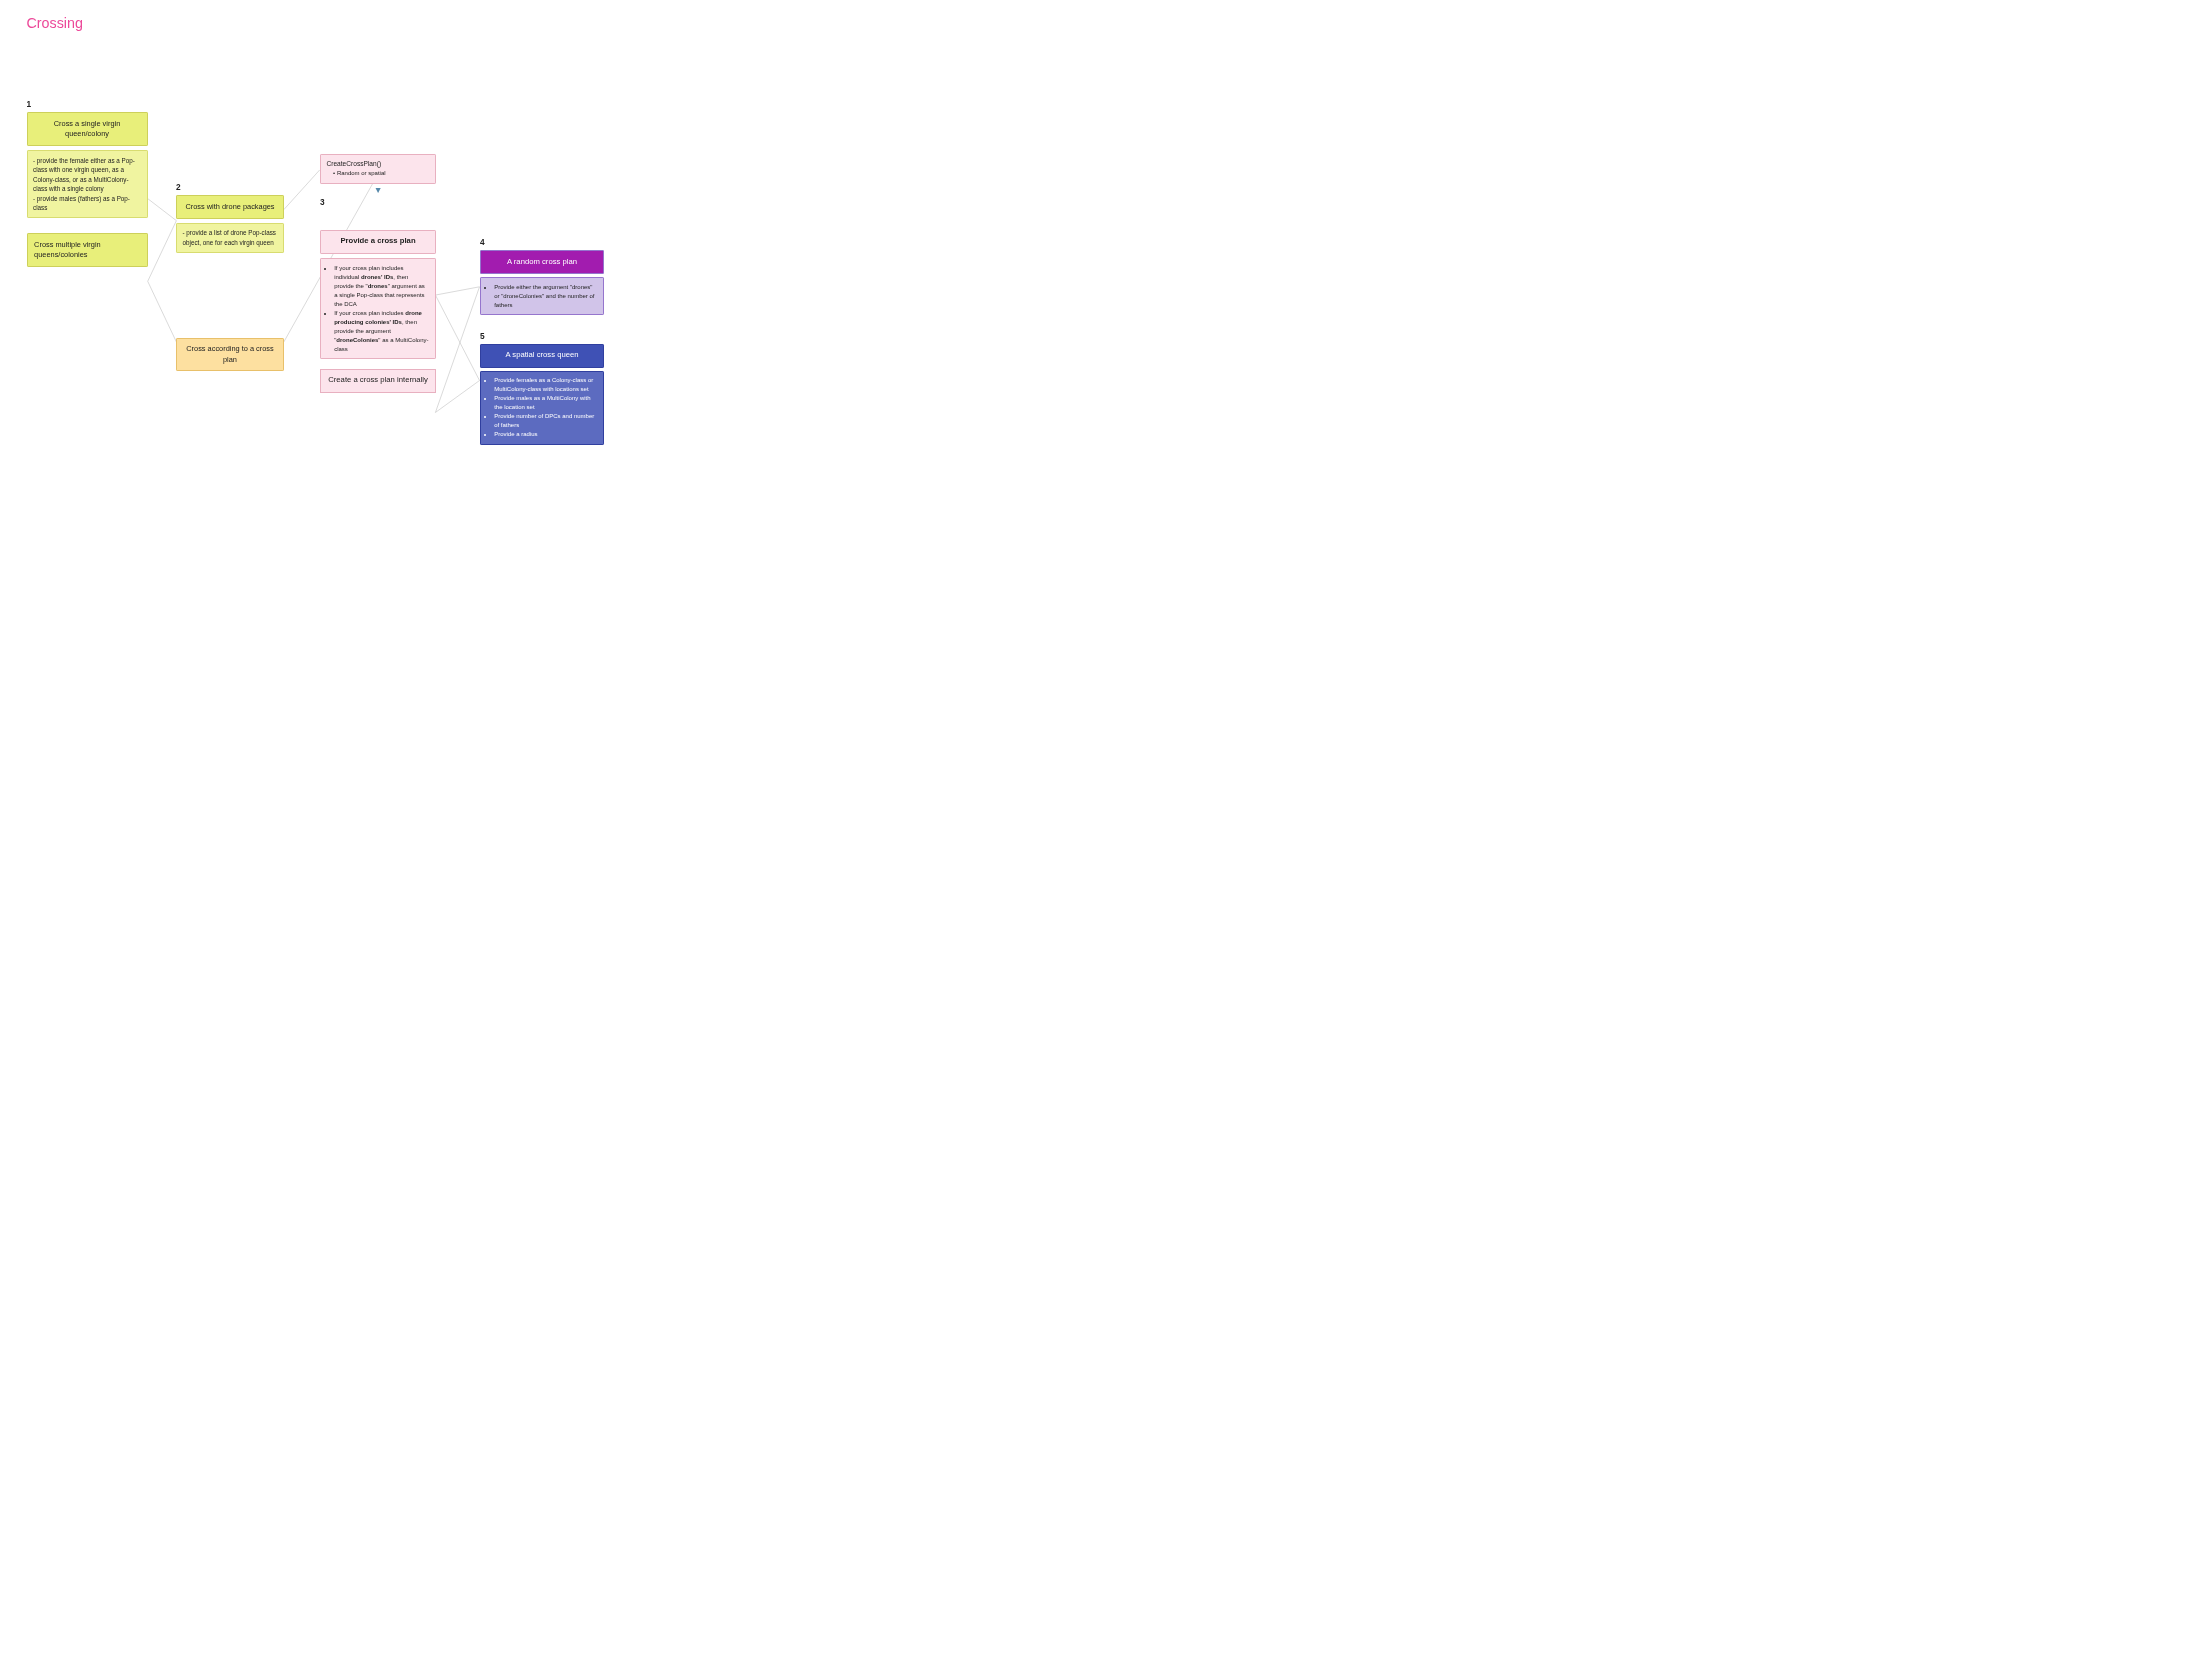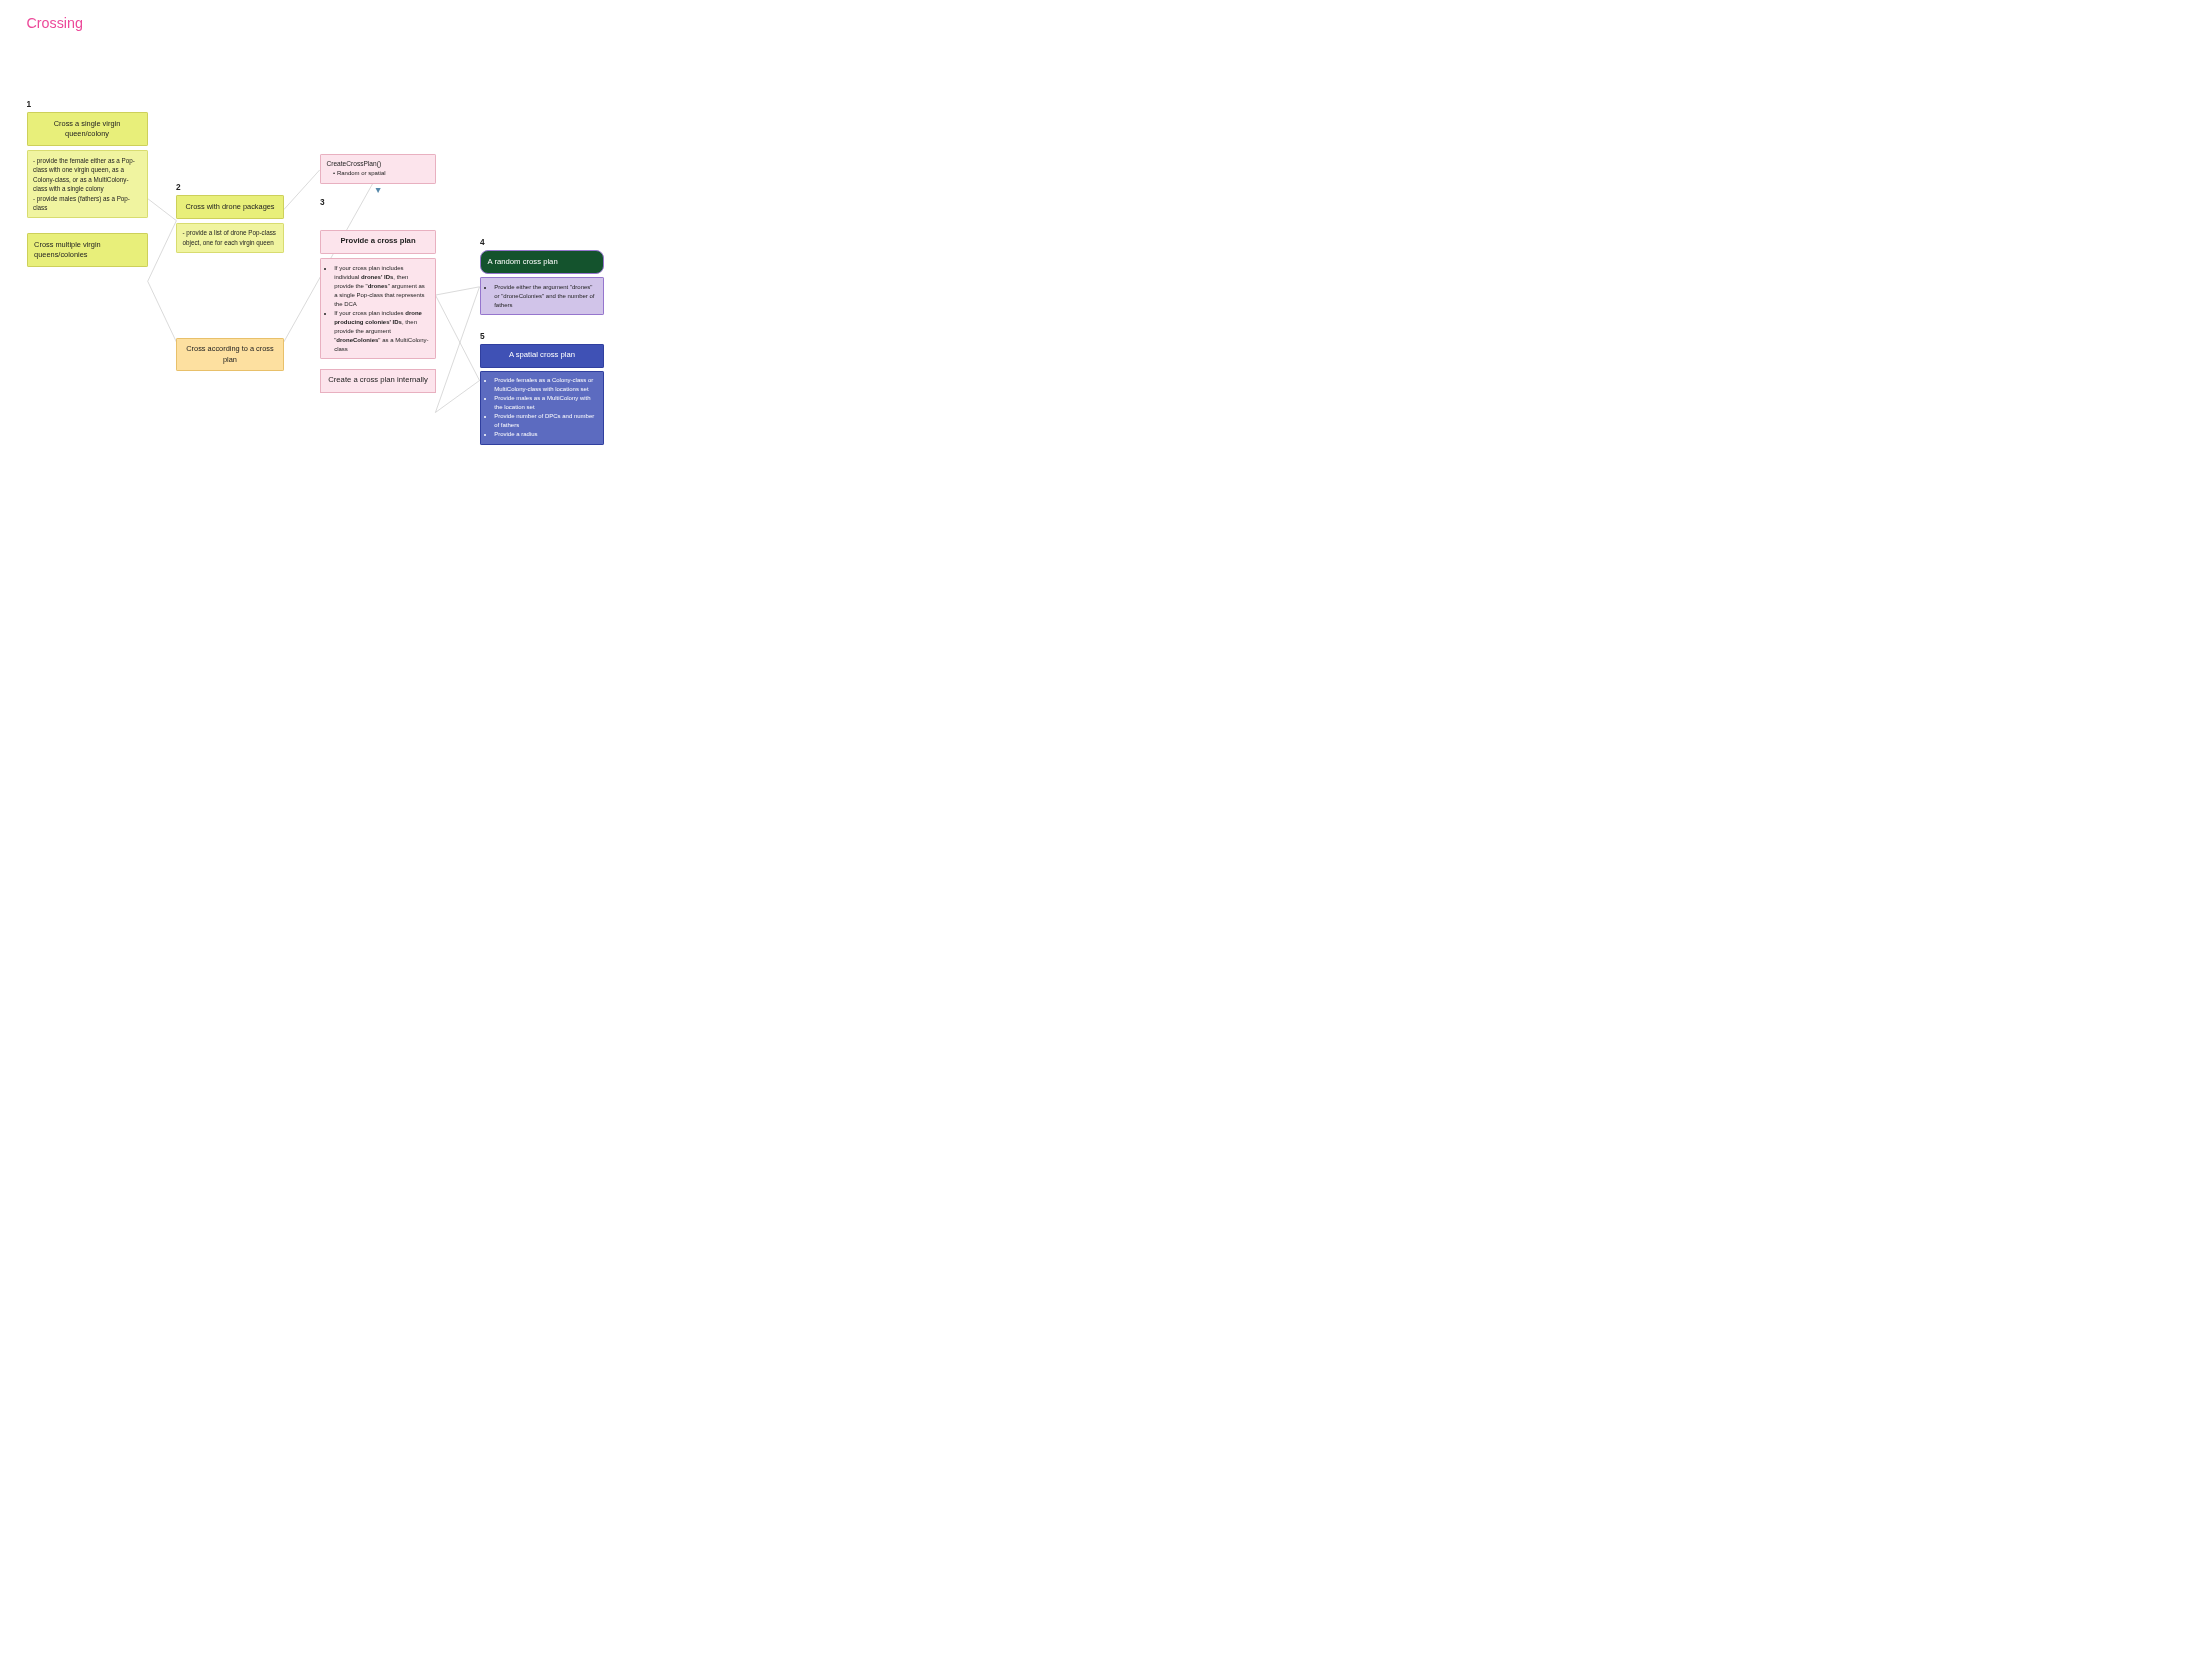--- a/index.html
+++ b/index.html
@@ -145,25 +145,25 @@
       text-align: center;
       font-size: 7.7px;
       line-height: 1.4;
       margin-top: 10px;
     }
 
     
     .col4 { position: absolute; left: 480px; top: 237px; width: 124px; }
 
     .box-purple {
-      background: #14532d;
+      background: #a21caf;
       border: 0.6px solid #9575cd;
-      border-radius: 8px;
-      padding: 5.5px 6.6px;
-      text-align: left;
+      border-radius: 1px;
+      padding: 5.5px 6.6px;
+      text-align: center;
       font-size: 7.7px;
       color: #fff;
       line-height: 1.4;
     }
 
     .box-purple-detail {
       background: #d1c4e9;
       border: 0.6px solid #9575cd;
       border-radius: 1.1px;
       padding: 4.4px 5.5px;
@@ -302,21 +302,21 @@
   </div>
   <div class="box-purple-detail">
     <ul>
       <li><span>Provide either the argument "drones" or "droneColonies" and the number of fathers</span></li>
     </ul>
   </div>
 
   <div class="col4-sec5">
     <div class="section-num">5</div>
     <div class="box-blue">
-      <span>A spatial cross plan</span>
+      <span>A spatial cross queen</span>
     </div>
     <div class="box-blue-detail">
       <ul id="spatial-list">
           <li>Provide females as a Colony-class or MultiColony-class with locations set</li>
           <li>Provide males as a MultiColony with the location set</li>
           <li>Provide number of DPCs and number of fathers</li>
           <li>Provide a radius</li>
         </ul>
     </div>
   </div>

